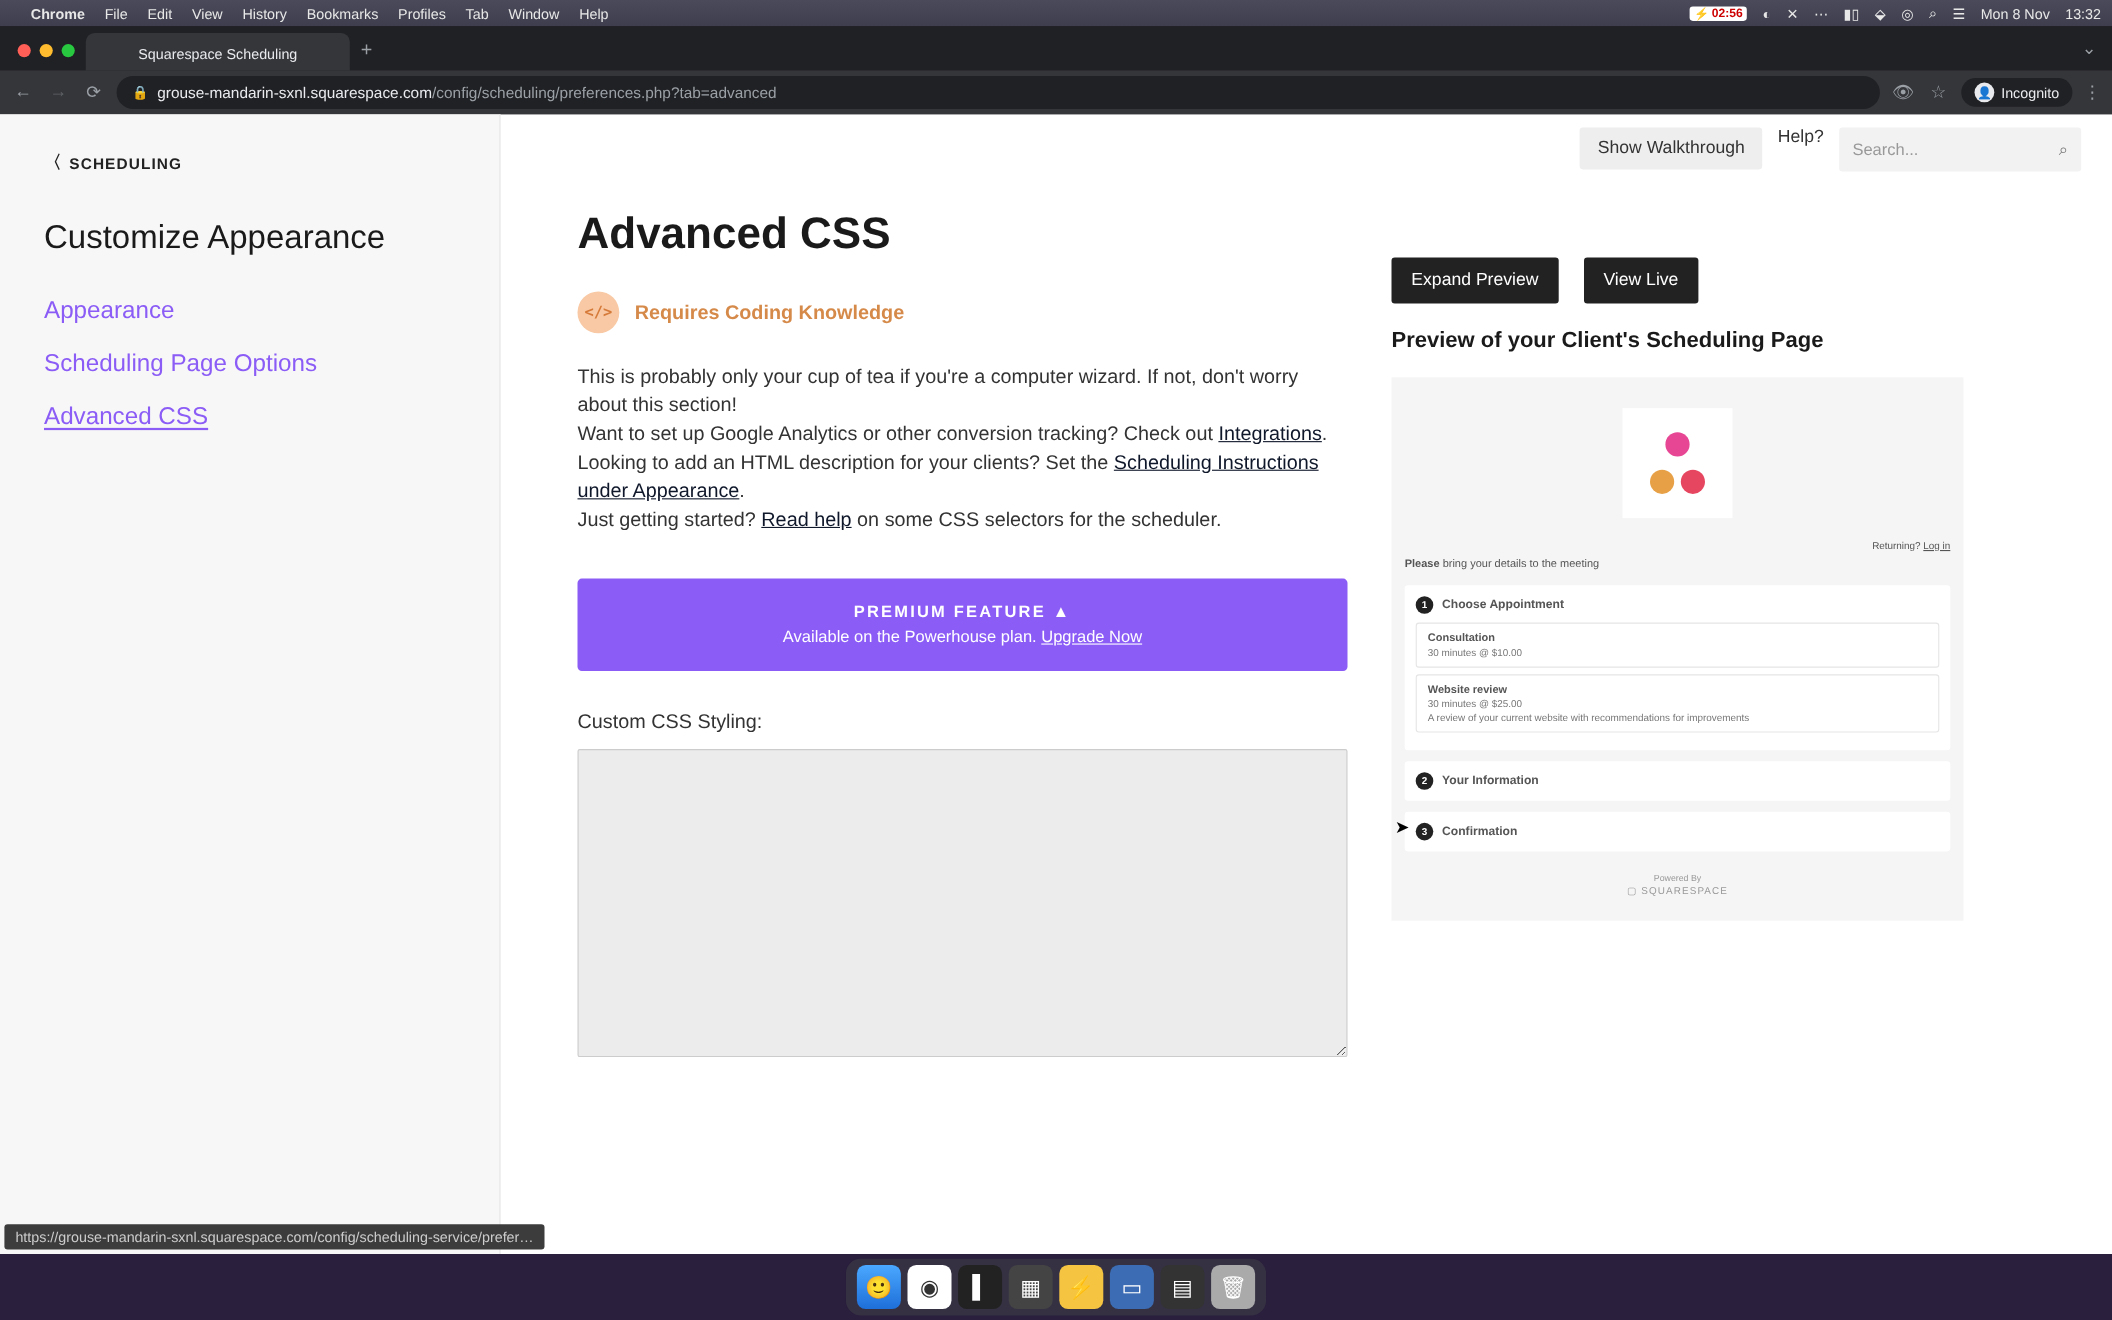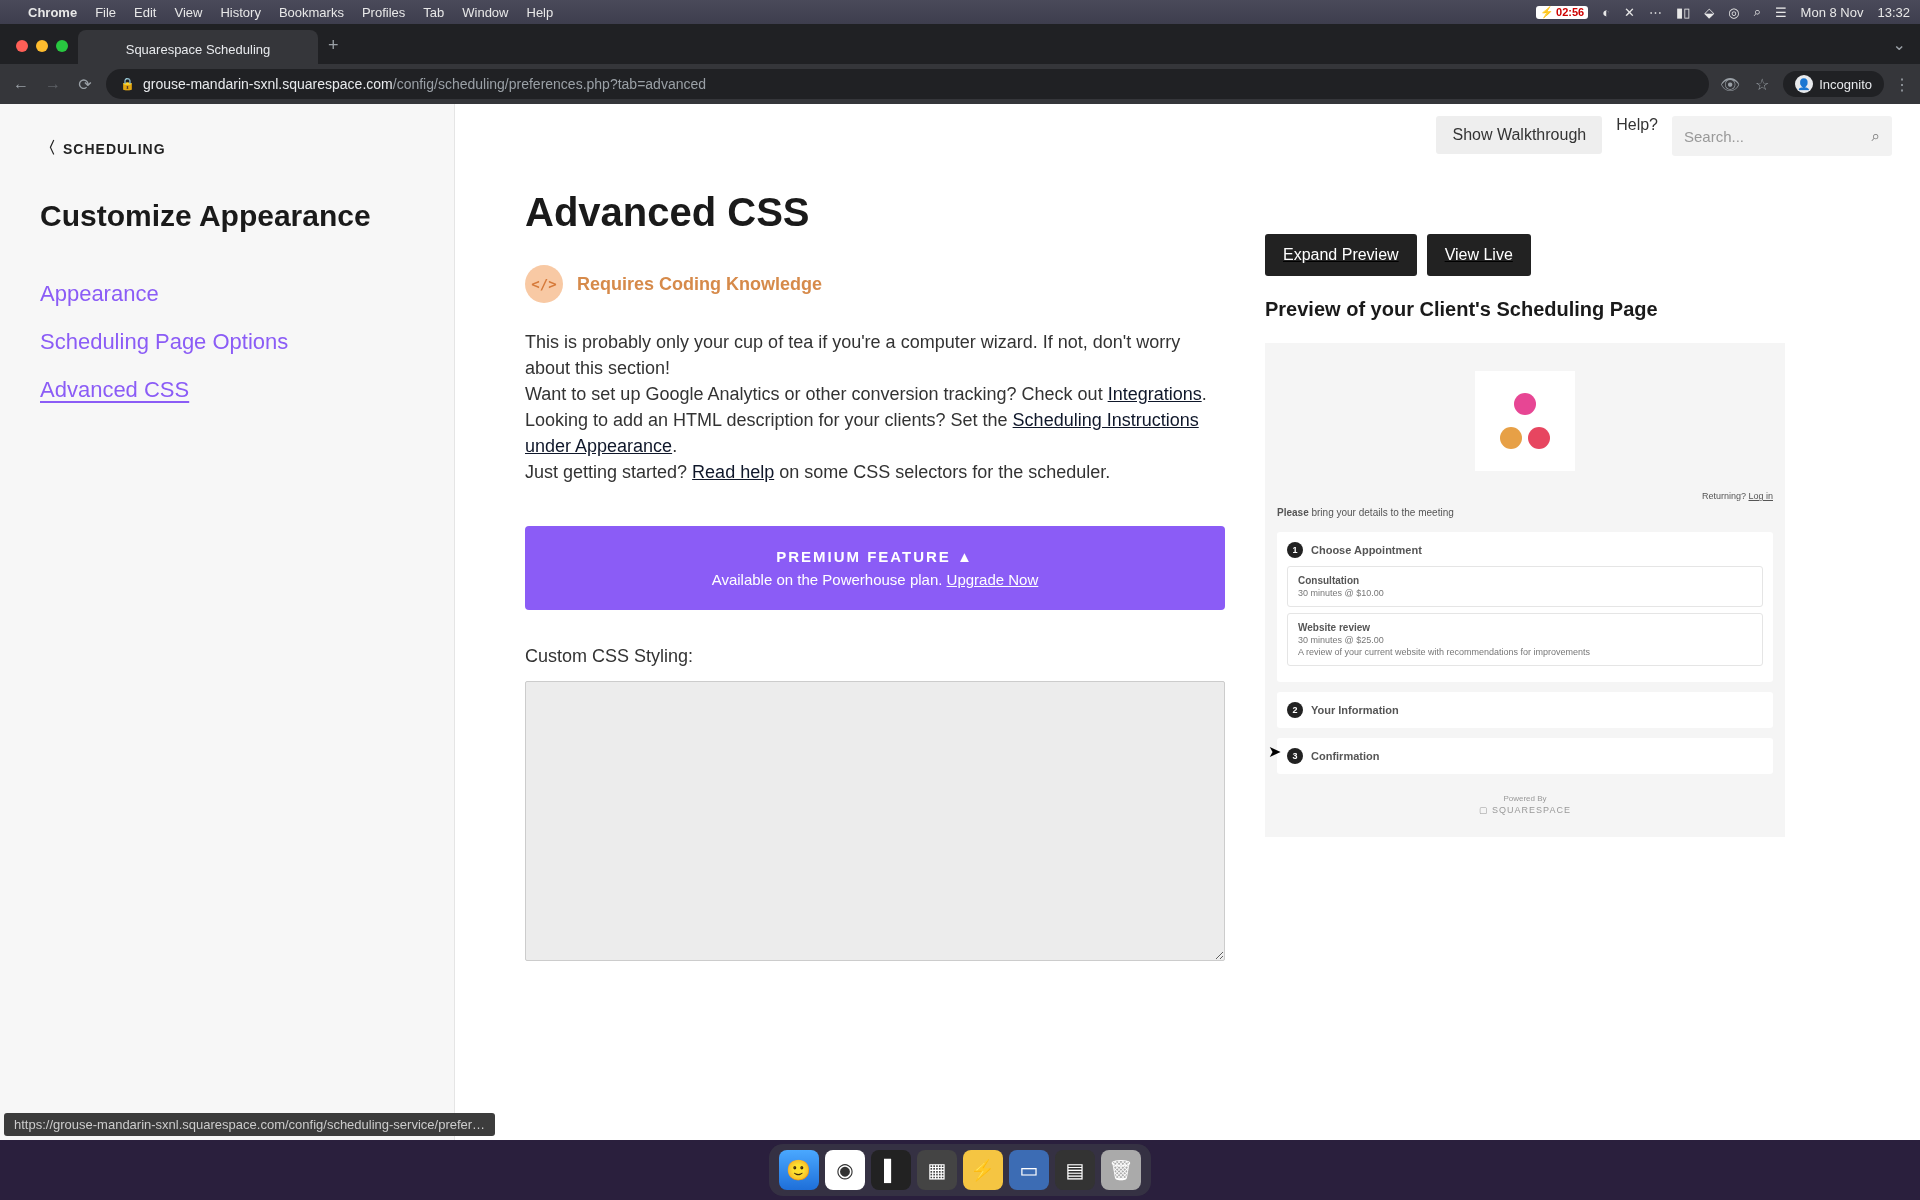--- a/index.html
+++ b/index.html
@@ -35,21 +35,21 @@
 .addr .domain { color: #e8eaed; }
 .incog { display: flex; align-items: center; gap: 6px; color: #e8eaed; background: #202124; padding: 4px 12px; border-radius: 16px; font-size: 13px; }
 .incog .icn { width: 18px; height: 18px; background: #e8eaed; border-radius: 50%; display: flex; align-items: center; justify-content: center; color: #35363a; font-size: 11px; }
 .kebab { color: #9aa0a6; font-size: 16px; }
 
 
 .page { flex: 1; background: #fff; display: flex; position: relative; }
 .sidebar { width: 455px; background: #f7f7f7; padding: 34px 40px; border-right: 1px solid #e5e5e5; }
 .back { display: flex; align-items: center; gap: 6px; font-size: 14px; font-weight: 600; letter-spacing: 1px; color: #222; margin-bottom: 40px; }
 .back .chev { font-size: 16px; }
-.sidebar h1 { font-size: 30px; font-weight: 700; color: #1a1a1a; margin-bottom: 48px; }
+.sidebar h1 { font-size: 30px; font-weight: 400; color: #1a1a1a; margin-bottom: 36px; }
 .navitem { font-size: 22px; color: #8b5cf6; margin-bottom: 22px; cursor: pointer; }
 .navitem.active { text-decoration: underline; text-underline-offset: 4px; }
 
 .main { flex: 1; padding: 0; position: relative; overflow: hidden; }
 .topbar { position: absolute; top: 12px; right: 28px; display: flex; align-items: flex-start; gap: 14px; }
 .topbtn { background: #eee; border-radius: 3px; padding: 10px 16px; font-size: 16px; color: #333; }
 .toplink { font-size: 16px; color: #333; }
 .searchbox { background: #f2f2f2; border-radius: 3px; height: 40px; width: 220px; display: flex; align-items: center; padding: 0 12px; color: #999; font-size: 15px; }
 .searchbox .sicon { margin-left: auto; color: #777; }
 
@@ -64,21 +64,21 @@
 
 .premium { background: #8b5cf6; color: #fff; border-radius: 4px; padding: 22px; text-align: center; margin-bottom: 36px; }
 .premium .ptitle { font-size: 15px; letter-spacing: 2px; font-weight: 600; }
 .premium .psub { font-size: 15px; margin-top: 6px; }
 .premium .psub a { color: #fff; text-decoration: underline; }
 
 .csslabel { font-size: 18px; color: #333; margin-bottom: 14px; }
 .cssbox { width: 100%; height: 280px; background: #ececec; border: 1px solid #ccc; border-radius: 2px; }
 
 .col-right { width: 520px; padding-top: 44px; }
-.pvbtns { display: flex; gap: 10px; margin-bottom: 22px; text-decoration: underline; }
+.pvbtns { display: flex; gap: 23px; margin-bottom: 22px; }
 .pvbtn { background: #222; color: #fff; font-size: 16px; padding: 12px 18px; border-radius: 3px; }
 .pvtitle { font-size: 20px; font-weight: 700; color: #1a1a1a; margin-bottom: 22px; }
 
 .preview { background: #f5f5f5; padding: 12px; font-size: 10px; color: #555; }
 .pv-logo { background: #fff; width: 100px; height: 100px; margin: 16px auto 20px; display: flex; align-items: center; justify-content: center; position: relative; }
 .pv-logo .dot { width: 22px; height: 22px; border-radius: 50%; position: absolute; }
 .d1 { background: #e74694; top: 22px; left: 39px; }
 .d2 { background: #e7a046; bottom: 22px; left: 25px; }
 .d3 { background: #e74660; bottom: 22px; right: 25px; }
 .pv-ret { text-align: right; font-size: 9px; margin-bottom: 6px; }

